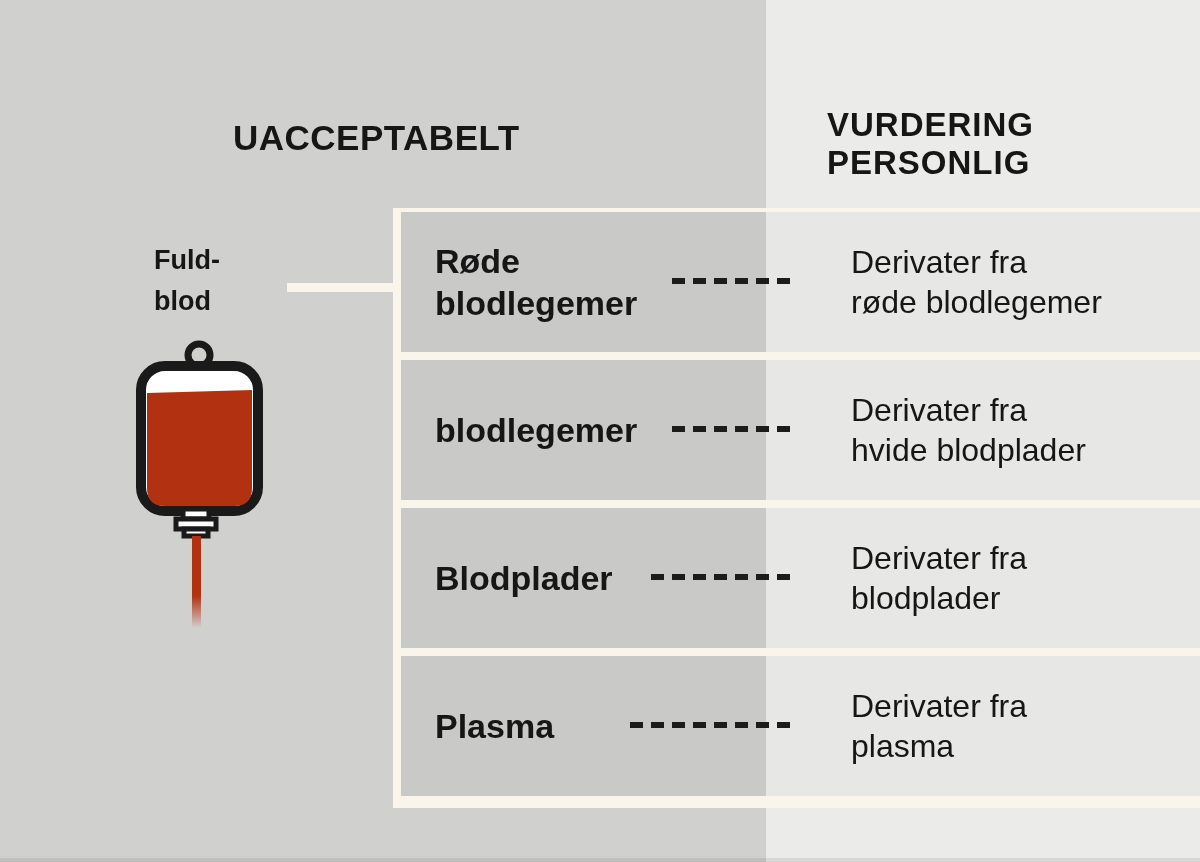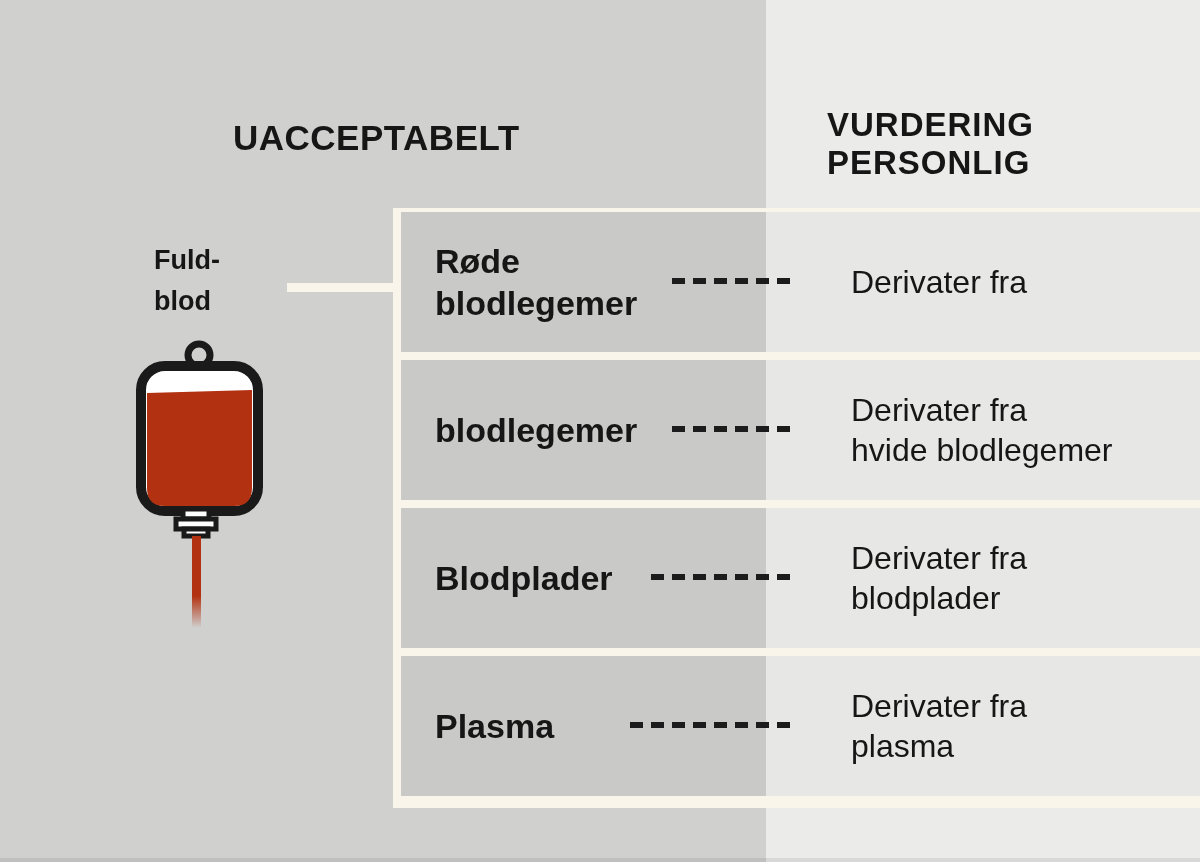--- a/index.html
+++ b/index.html
@@ -128,30 +128,31 @@
 
 <div class="table">
   <div class="row">
     <div class="comp">
       <span>Røde</span>
       <span>blodlegemer</span>
     </div>
     <div class="dash"></div>
     <div class="deriv">
       <span>Derivater fra</span>
+      <span>røde blodlegemer</span>
     </div>
   </div>
   <div class="row">
     <div class="comp">
       <span>blodlegemer</span>
     </div>
     <div class="dash"></div>
     <div class="deriv">
       <span>Derivater fra</span>
-      <span>hvide blodlegemer</span>
+      <span>hvide blodplader</span>
     </div>
   </div>
   <div class="row">
     <div class="comp">
       <span>Blodplader</span>
       <span></span>
     </div>
     <div class="dash"></div>
     <div class="deriv">
       <span>Derivater fra</span>

